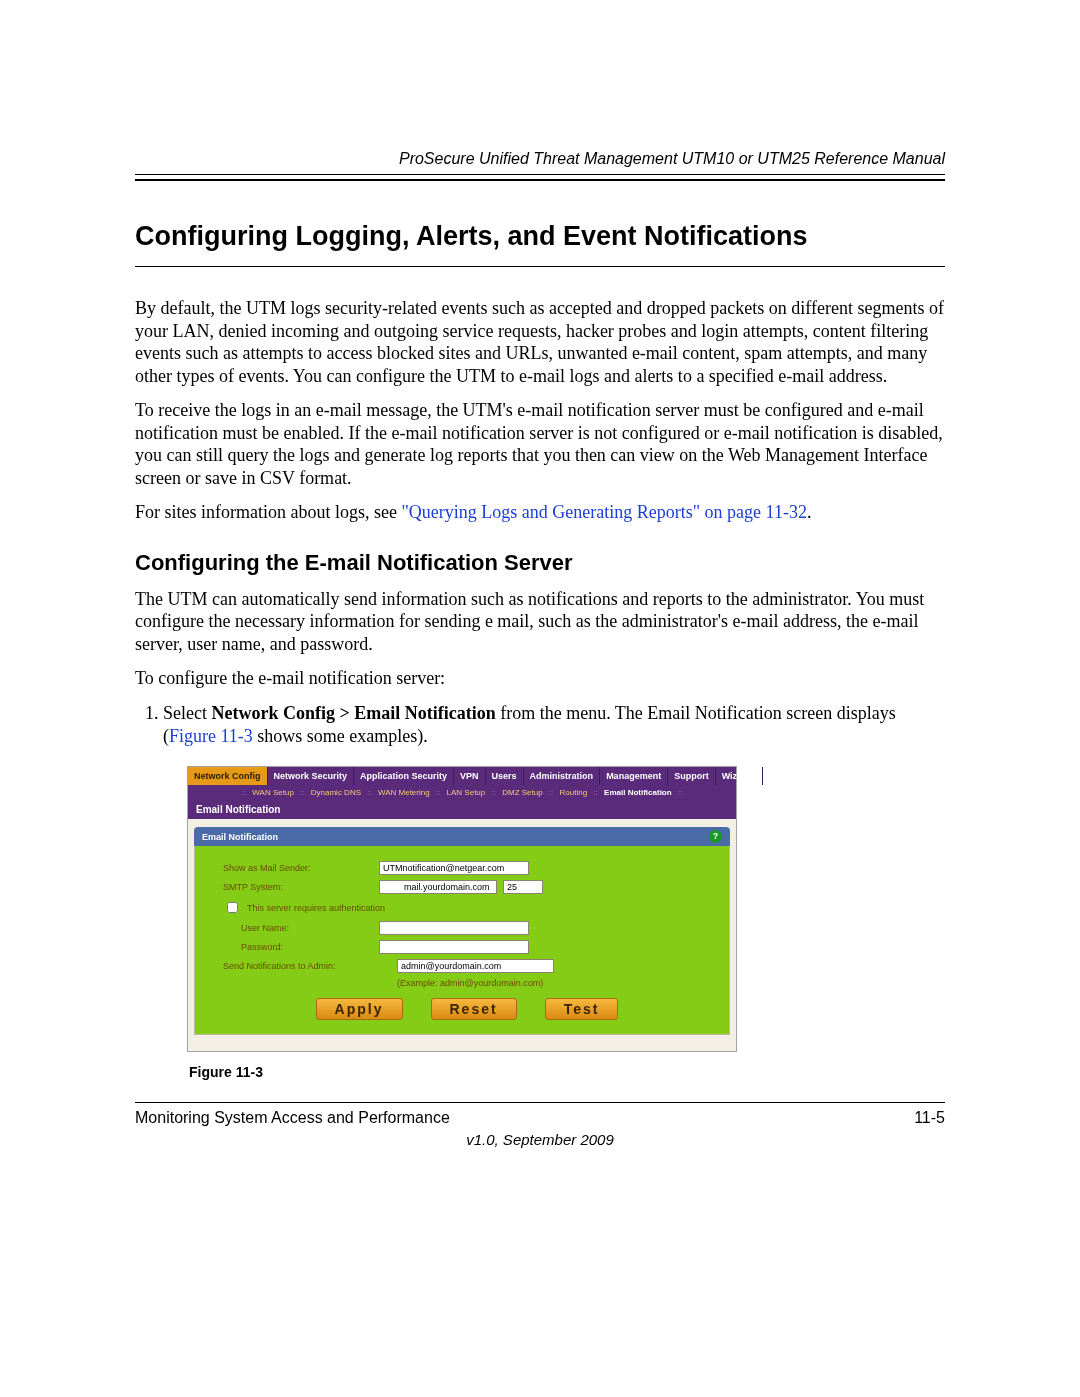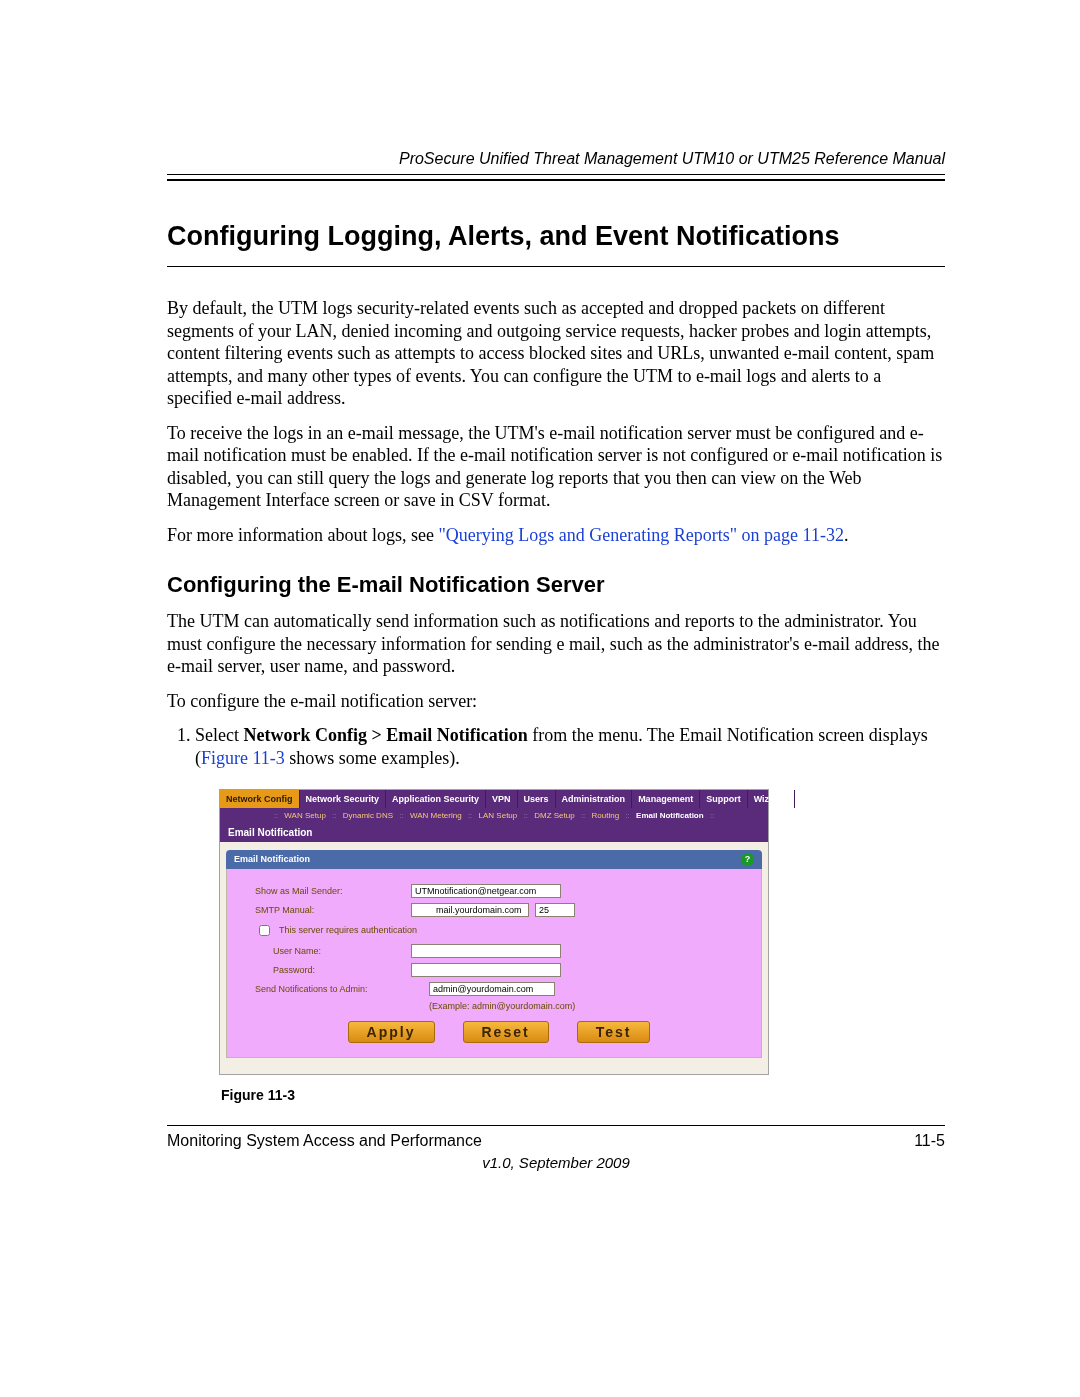--- a/index.html
+++ b/index.html
@@ -5,21 +5,20 @@
   body {
     margin: 0;
     padding: 0;
     background: #fff;
     font-family: "Times New Roman", Times, serif;
     color: #000;
     width: 1080px;
   }
   .page {
     padding: 150px 135px 60px 135px;
-    margin-left: 32px;
   }
   .running-head {
     font-style: italic;
     font-family: Arial, Helvetica, sans-serif;
     font-size: 16px;
     text-align: right;
     margin-bottom: 6px;
   }
   .rule-thin { border: none; border-top: 1px solid #000; margin: 4px 0 0 0; }
   .rule-thick { border: none; border-top: 2px solid #000; margin: 4px 0 40px 0; }
@@ -116,21 +115,21 @@
     width: 13px; height: 13px;
     background: #1a9927;
     color: #fff;
     border-radius: 50%;
     text-align: center;
     line-height: 13px;
     font-size: 9px;
     font-weight: bold;
   }
   .panel-body {
-    background: #f0abfc;
+    background: #84cc16;
     border: 1px solid #bfb8a6;
     border-top: none;
     padding: 10px 18px 14px 28px;
   }
   .frow {
     display: flex;
     align-items: center;
     margin: 5px 0;
     gap: 6px;
   }
@@ -206,21 +205,21 @@
   <div class="running-head">ProSecure Unified Threat Management UTM10 or UTM25 Reference Manual</div>
   <hr class="rule-thin">
   <hr class="rule-thick">
 
   <h1 class="section-title">Configuring Logging, Alerts, and Event Notifications</h1>
   <hr class="under-h1">
 
   <p class="body">By default, the UTM logs security-related events such as accepted and dropped packets on different segments of your LAN, denied incoming and outgoing service requests, hacker probes and login attempts, content filtering events such as attempts to access blocked sites and URLs, unwanted e-mail content, spam attempts, and many other types of events. You can configure the UTM to e-mail logs and alerts to a specified e-mail address.</p>
   <p class="body">To receive the logs in an e-mail message, the UTM's e-mail notification server must be configured and e-mail notification must be enabled. If the e-mail notification server is not configured or e-mail notification is disabled, you can still query the logs and generate log reports that you then can view on the Web Management Interface screen or save in CSV format.</p>
   <p class="body">
-    <span>For more information about logs, see </span><span class="link">"Querying Logs and Generating Reports" on page 11-32</span><span>.</span>
+    <span>For sites information about logs, see </span><span class="link">"Querying Logs and Generating Reports" on page 11-32</span><span>.</span>
   </p>
 
   <h2 class="subsection">Configuring the E-mail Notification Server</h2>
   <p class="body">The UTM can automatically send information such as notifications and reports to the administrator. You must configure the necessary information for sending e mail, such as the administrator's e-mail address, the e-mail server, user name, and password.</p>
   <p class="body">To configure the e-mail notification server:</p>
 
   <ol class="steps">
     <li>
       <span>Select </span><span class="bold">Network Config &gt; Email Notification</span><span> from the menu. The Email Notification screen displays (</span><span class="link">Figure 11-3</span><span> shows some examples).</span>
     </li>
@@ -267,21 +266,21 @@
           <span class="help-icon">?</span>
         </div>
         <div class="panel-body">
 
           <div class="frow">
             <div class="flabel">Show as Mail Sender:</div>
             <input class="tx" style="width: 150px;" value="UTMnotification@netgear.com">
           </div>
 
           <div class="frow">
-            <div class="flabel">SMTP Manual:</div>
+            <div class="flabel">SMTP System:</div>
             <input class="tx" style="width: 118px; padding-left: 24px;" value="mail.yourdomain.com">
             <input class="tx" style="width: 40px;" value="25">
           </div>
 
           <div class="frow">
             <input type="checkbox" class="cb" style="">
             <div style="color:#6a4a00">This server requires authentication</div>
           </div>
 
           <div class="frow">
@@ -289,21 +288,21 @@
             <input class="tx" style="width: 150px;" value="">
           </div>
 
           <div class="frow">
             <div class="flabel indent">Password:</div>
             <input class="tx" type="password" style="width: 150px;" value="">
           </div>
 
           <div class="frow">
             <div class="flabel wide">Send Notifications to Admin:</div>
-            <input class="tx" style="width: 126px;" value="admin@yourdomain.com">
+            <input class="tx" style="width: 157px;" value="admin@yourdomain.com">
           </div>
 
           <div class="example-note">(Example: admin@yourdomain.com)</div>
 
           <div class="btnrow">
             <button class="obtn">Apply</button>
             <button class="obtn">Reset</button>
             <button class="obtn">Test</button>
           </div>
 

